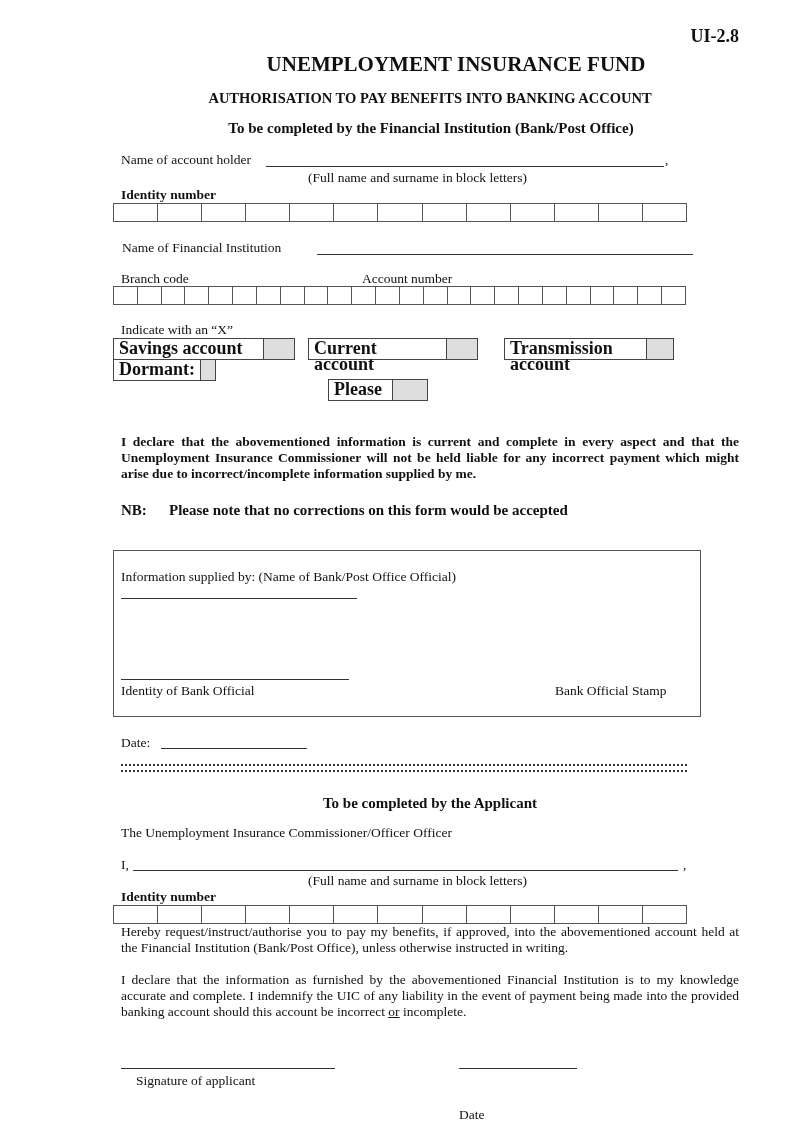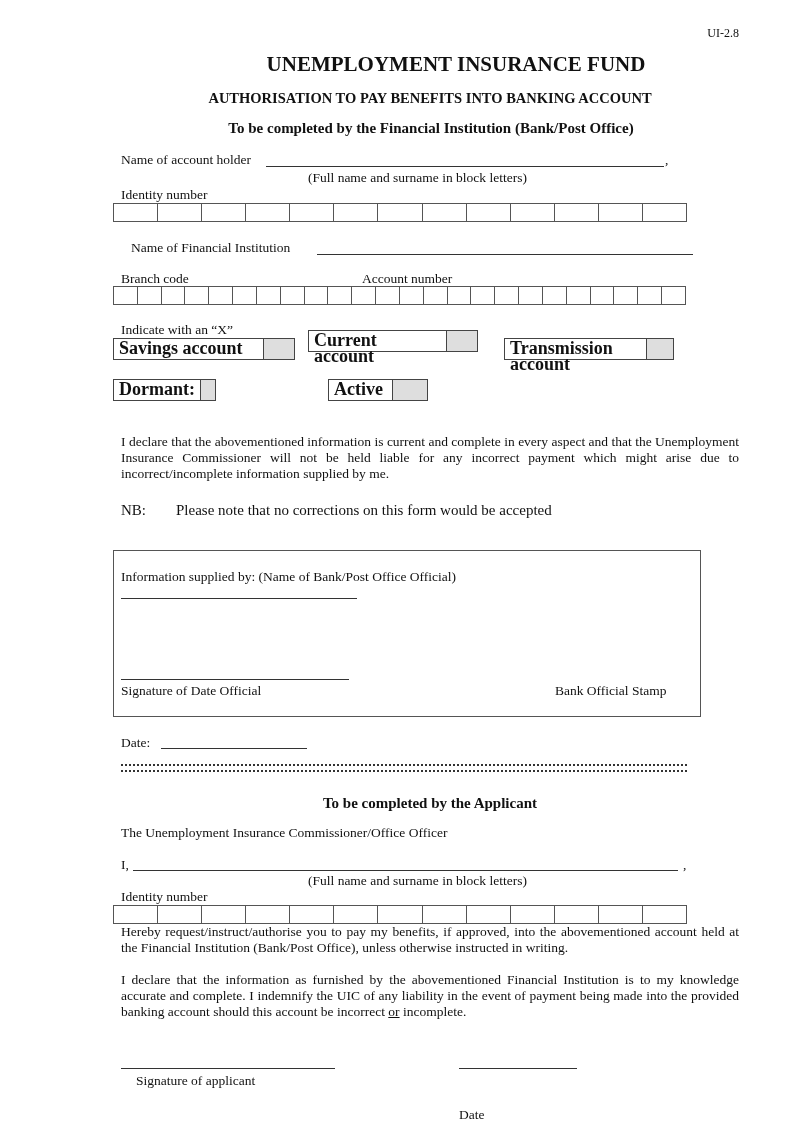--- a/index.html
+++ b/index.html
@@ -1,20 +1,20 @@
 <!DOCTYPE html>
 <html><head>
 <meta charset="utf-8">
 <style>
   html, body { margin: 0; padding: 0; background: #ffffff; }
   body { width: 799px; height: 1130px; position: relative; overflow: hidden;
          font-family: "Liberation Serif", "DejaVu Serif", serif; color: #111; }
   .abs { position: absolute; }
-  .bold { font-weight: normal; }
-  .form-code { right: 60px; top: 26px; font-size: 12px; font-weight: normal; }
+  .bold { font-weight: bold; }
+  .form-code { right: 60px; top: 26px; font-size: 18px; font-weight: bold; }
   .title { left: 0; width: 912px; top: 52px; text-align: center; font-size: 21px; font-weight: bold; }
   .subtitle { left: 0; width: 860px; top: 90px; text-align: center; font-size: 14.5px; font-weight: bold; }
   .section-head { left: 0; width: 860px; text-align: center; font-size: 15px; font-weight: bold; }
   .txt { font-size: 13.5px; }
   .line { border-bottom: 1px solid #333; height: 0; }
   .grid { display: flex; border: 1px solid #555; height: 17px; }
   .grid .cell { flex: 1; border-right: 1px solid #555; }
   .grid .cell:last-child { border-right: none; }
   .opt { display: flex; border: 1px solid #444; height: 20px; font-size: 18px; font-weight: bold; }
   .opt .lbl { flex: 1; padding: 1px 5px; line-height: 16px; }
@@ -44,21 +44,21 @@
     <div class="cell"></div>
     <div class="cell"></div>
     <div class="cell"></div>
     <div class="cell"></div>
     <div class="cell"></div>
     <div class="cell"></div>
     <div class="cell"></div>
     <div class="cell"></div>
   </div>
 
-<div class="abs txt" style="left:131px; top:240px;">Name of Financial Institution</div>
+<div class="abs txt" style="left:122px; top:240px;">Name of Financial Institution</div>
 <div class="abs line" style="left:317px; top:254px; width:376px;"><span></span></div>
 
 <div class="abs txt" style="left:121px; top:271px;">Branch code</div>
 <div class="abs txt" style="left:362px; top:271px;">Account number</div>
 <div class="abs grid" style="left:113px; top:286px; width:571px;" id="ba-grid">
     <div class="cell"></div>
     <div class="cell"></div>
     <div class="cell"></div>
     <div class="cell"></div>
     <div class="cell"></div>
@@ -81,54 +81,54 @@
     <div class="cell"></div>
     <div class="cell"></div>
     <div class="cell"></div>
   </div>
 
 <div class="abs txt" style="left:121px; top:322px;">Indicate with an “X”</div>
 <div class="abs opt" style="left:113px; top:338px; width:180px;">
   <div class="lbl">Savings account</div>
   <div class="chk"></div>
 </div>
-<div class="abs opt" style="left:308px; top:330px; width:168px;">
+<div class="abs opt" style="left:308px; top:338px; width:168px;">
   <div class="lbl">Current account</div>
   <div class="chk"></div>
 </div>
 <div class="abs opt" style="left:504px; top:338px; width:168px;">
   <div class="lbl">Transmission account</div>
   <div class="chk" style="width:26px;"></div>
 </div>
-<div class="abs opt" style="left:113px; top:379px; width:101px;">
+<div class="abs opt" style="left:113px; top:359px; width:101px;">
   <div class="lbl">Dormant:</div>
   <div class="chk"></div>
 </div>
 <div class="abs opt" style="left:328px; top:379px; width:98px;">
-  <div class="lbl">Active</div>
+  <div class="lbl">Please</div>
   <div class="chk" style="width:34px;"></div>
 </div>
 
 <div class="abs para bold" style="left:121px; top:434px; width:618px;">I declare that the abovementioned information is current and complete in every aspect and that the Unemployment Insurance Commissioner will not be held liable for any incorrect payment which might arise due to incorrect/incomplete information supplied by me.</div>
 <div class="abs bold" style="left:121px; top:502px; font-size:15px;">NB:</div>
-<div class="abs bold" style="left:176px; top:502px; font-size:15px;">Please note that no corrections on this form would be accepted</div>
+<div class="abs bold" style="left:169px; top:502px; font-size:15px;">Please note that no corrections on this form would be accepted</div>
 
 <div class="abs boxed" style="left:113px; top:550px; width:586px; height:165px;"></div>
 <div class="abs txt" style="left:121px; top:569px;">Information supplied by: (Name of Bank/Post Office Official)</div>
 <div class="abs line" style="left:121px; top:598px; width:236px;"></div>
 <div class="abs line" style="left:121px; top:679px; width:228px;"></div>
-<div class="abs txt" style="left:121px; top:683px;">Signature of Date Official</div>
+<div class="abs txt" style="left:121px; top:683px;">Identity of Bank Official</div>
 <div class="abs txt" style="left:555px; top:683px;">Bank Official Stamp</div>
 
 <div class="abs txt" style="left:121px; top:735px;">Date:</div>
 <div class="abs line" style="left:161px; top:748px; width:146px;"></div>
 <div class="abs" style="left:121px; top:764px; width:566px; height:8px; border-top:2px dotted #333; border-bottom:2px dotted #333; box-sizing:border-box;"></div>
 
 <div class="abs section-head" style="top:795px;">To be completed by the Applicant</div>
-<div class="abs txt" style="left:121px; top:825px;">The Unemployment Insurance Commissioner/Office Officer</div>
+<div class="abs txt" style="left:121px; top:825px;">The Unemployment Insurance Commissioner/Officer Officer</div>
 <div class="abs txt" style="left:121px; top:857px;">I,</div>
 <div class="abs line" style="left:133px; top:870px; width:545px;"></div>
 <div class="abs txt" style="left:683px; top:857px;">,</div>
 <div class="abs txt" style="left:308px; top:873px;">(Full name and surname in block letters)</div>
 <div class="abs txt bold" style="left:121px; top:889px;">Identity number</div>
 <div class="abs grid" style="left:113px; top:905px; width:572px;" id="id-grid-2">
     <div class="cell"></div>
     <div class="cell"></div>
     <div class="cell"></div>
     <div class="cell"></div>

